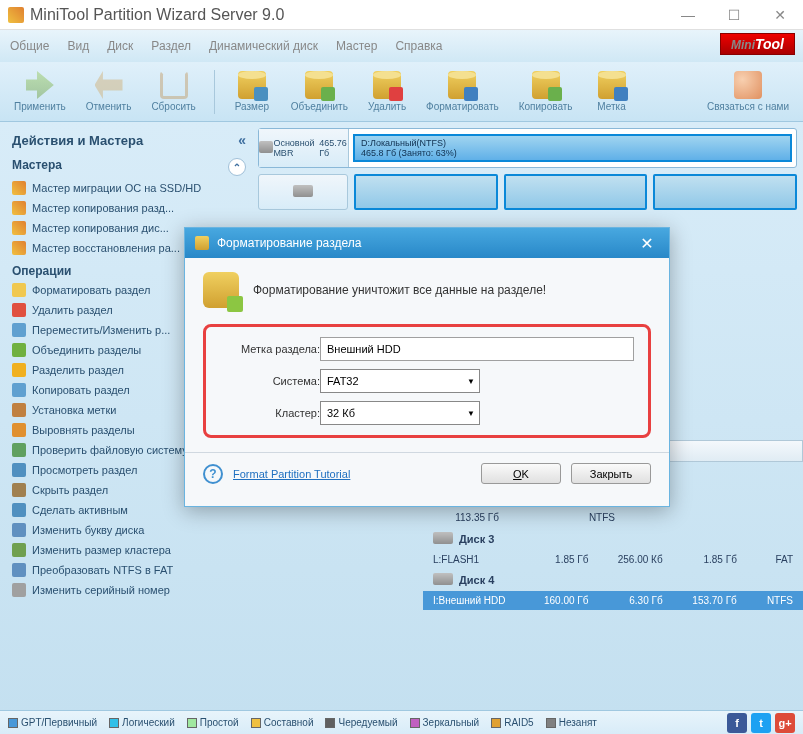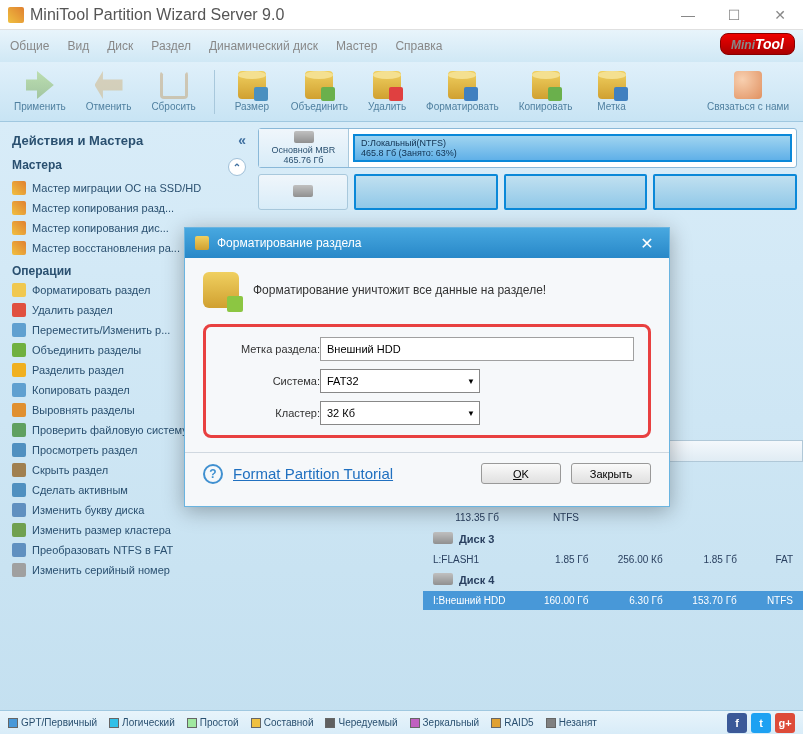--- a/index.html
+++ b/index.html
@@ -8,21 +8,21 @@
 
 .titlebar { height: 30px; background: #fff; display: flex; align-items: center; padding: 0 8px; border-bottom: 1px solid #e0e0e0; }
 .titlebar-icon { width: 16px; height: 16px; background: linear-gradient(45deg,#f0c040,#e08030); border-radius: 2px; margin-right: 6px; }
 .titlebar-title { font-size: 16px; color: #555; flex: 1; }
 .win-controls { display: flex; gap: 16px; }
 .win-btn { width: 30px; height: 24px; display: flex; align-items: center; justify-content: center; color: #888; font-size: 14px; }
 
 
 .menubar { height: 28px; background: linear-gradient(#e8f4fb,#d0e8f5); display: flex; align-items: center; padding: 16px 10px; gap: 18px; position: relative; }
 .menubar span { font-size: 12px; color: #888; }
-.logo { position: absolute; right: 8px; top: 3px; background: linear-gradient(#e00,#a00); border: 1px solid #800; color: #fff; font-weight: bold; font-style: italic; padding: 2px 10px; font-size: 14px; border-radius: 8px; }
+.logo { position: absolute; right: 8px; top: 3px; background: linear-gradient(#e00,#a00); border: 1px solid #800; color: #fff; font-weight: bold; font-style: italic; padding: 2px 10px; font-size: 14px; border-radius: 0; }
 .logo b { color: #fff; }
 
 
 .toolbar { height: 60px; background: linear-gradient(#e0f0fa,#c8e4f4); display: flex; align-items: center; padding: 4px 8px; gap: 8px; border-bottom: 1px solid #a0c8e0; }
 .tb-btn { display: flex; flex-direction: column; align-items: center; gap: 2px; padding: 2px 6px; min-width: 50px; }
 .tb-btn .ic { width: 28px; height: 28px; border-radius: 4px; }
 .tb-btn span { font-size: 10px; color: #5080a0; }
 .tb-sep { width: 1px; height: 44px; background: #a8c8dc; margin: 0 4px; }
 .tb-spacer { flex: 1; }
 .ic-apply { background: linear-gradient(#8cc642,#5a9020); clip-path: polygon(40% 0,100% 50%,40% 100%,40% 70%,0 70%,0 30%,40% 30%); opacity: .4; }
@@ -48,21 +48,21 @@
 .li-fmt { background: #f0c850; } .li-del { background: #e05040; } .li-move { background: #60a0d0; }
 .li-merge { background: #70b040; } .li-split { background: #f0b020; } .li-copy { background: #60a0d0; }
 .li-label { background: #c08040; } .li-align { background: #e09030; } .li-check { background: #60a060; }
 .li-view { background: #5090c0; } .li-hide { background: #a08050; } .li-active { background: #5090c0; }
 .li-letter { background: #6090c0; } .li-cluster { background: #70a050; } .li-convert { background: #6090c0; }
 .li-serial { background: #a0a0a0; }
 
 
 .rightarea { flex: 1; padding: 6px 6px 0 0; display: flex; flex-direction: column; gap: 6px; position: relative; }
 .disk-box { background: #fff; border: 1px solid #8ab8d8; border-radius: 3px; height: 40px; display: flex; align-items: center; }
-.disk-hdr { width: 90px; height: 100%; background: linear-gradient(#f0f6fb,#d8ecf8); border-right: 1px solid #a8c8dc; display: flex; flex-direction: column; align-items: center; justify-content: center; font-size: 9px; color: #2a5070; }
+.disk-hdr { width: 90px; height: 100%; background: linear-gradient(#f0f6fb,#d8ecf8); border-right: 1px solid #a8c8dc; display: flex; flex-direction: row; align-items: center; justify-content: center; font-size: 9px; color: #2a5070; }
 .disk-ico { width: 20px; height: 12px; background: linear-gradient(#c0c0c0,#909090); border-radius: 2px; margin-bottom: 2px; }
 .part-bar { flex: 1; height: 28px; margin: 0 4px; border: 2px solid #0a88d8; background: linear-gradient(#a0d4f0,#60b0e8); padding: 2px 6px; font-size: 9px; color: #103050; }
 .disk-row2 { display: flex; gap: 6px; height: 36px; }
 .disk-row2 .disk-hdr { border: 1px solid #a8c8dc; border-radius: 3px; }
 .part-sm { flex: 1; border: 2px solid #0a88d8; background: linear-gradient(#c0e0f0,#90c8e8); border-radius: 2px; }
 
 
 .dialog { position: absolute; left: 184px; top: 227px; width: 486px; height: 280px; background: #f6f8fa; border: 1px solid #6ab4e0; box-shadow: 0 4px 20px rgba(0,0,0,.3); }
 .dlg-title { height: 30px; background: linear-gradient(#48a8e0,#2888c8); display: flex; align-items: center; padding: 0 10px; color: #fff; font-size: 12px; }
 .dlg-title span { flex: 1; }
@@ -73,29 +73,29 @@
 .dlg-warn-ic::after { content:''; position:absolute; right:-4px; bottom:-4px; width:16px; height:16px; background:#8cc642; border-radius:2px; }
 .dlg-warn-txt { font-size: 12px; color: #333; }
 .dlg-frame { border: 3px solid #e84040; border-radius: 8px; padding: 10px 14px; display: flex; flex-direction: column; gap: 8px; }
 .dlg-row { display: flex; align-items: center; }
 .dlg-lbl { width: 100px; text-align: right; font-size: 11px; color: #333; }
 .dlg-input { flex: 1; height: 24px; border: 1px solid #a0a0a0; padding: 0 6px; font-size: 11px; }
 .dlg-combo { width: 160px; height: 24px; border: 1px solid #888; display: flex; align-items: center; padding: 0 6px; font-size: 11px; position: relative; background: #fff; }
 .dlg-combo::after { content:'▼'; position:absolute; right:4px; font-size:8px; }
 .dlg-footer { display: flex; align-items: center; padding: 10px 18px; gap: 10px; border-top: 1px solid #d0d8e0; }
 .dlg-help { width: 20px; height: 20px; border: 2px solid #4090d0; border-radius: 50%; color: #4090d0; display: flex; align-items: center; justify-content: center; font-size: 12px; font-weight: bold; }
-.dlg-link { color: #2070c0; font-size: 15px; text-decoration: underline; flex: 1; }
+.dlg-link { color: #2070c0; font-size: 11px; text-decoration: underline; flex: 1; }
 .dlg-btn { width: 80px; height: 21px; background: linear-gradient(#fafafa,#e0e0e0); border: 1px solid #999; font-size: 11px; border-radius: 3px; }
 
 
 .table-area { position: absolute; right: 0; top: 318px; width: 380px; font-size: 10px; }
 .thdr { display: flex; background: linear-gradient(#f4f8fc,#e0ecf4); border: 1px solid #b0c8d8; height: 22px; align-items: center; }
 .thdr > div { padding: 0 6px; border-right: 1px solid #c0d4e0; }
 .col-free { width: 70px; } .col-fs { width: 80px; }
-.trow { display: flex; height: 22px; align-items: center; padding: 0 6px; color: #2a4060; }
+.trow { display: flex; height: 22px; align-items: center; padding: 0 6px; color: #2a4060; gap: 36px; }
 .disk-hdr-row { display: flex; align-items: center; padding: 4px 10px; font-weight: bold; font-size: 11px; gap: 6px; color: #2a4060; }
 .drow { display: flex; padding: 4px 10px; font-size: 10px; color: #2a4060; gap: 20px; }
 
 
 .footer { position: absolute; bottom: 0; left: 0; right: 0; height: 24px; background: linear-gradient(#e8f4fb,#d8ecf8); display: flex; align-items: center; padding: 0 8px; gap: 12px; font-size: 10px; color: #2a5070; border-top: 1px solid #a0c8e0; }
 .legend-item { display: flex; align-items: center; gap: 3px; }
 .legend-sw { width: 10px; height: 10px; border: 1px solid #666; }
 .social { margin-left: auto; display: flex; gap: 4px; }
 .soc { width: 20px; height: 20px; border-radius: 3px; display: flex; align-items: center; justify-content: center; color: #fff; font-size: 11px; font-weight: bold; }
 .fb { background: #3b5998; } .tw { background: #1da1f2; } .gp { background: #dd4b39; }
@@ -229,20 +229,24 @@
           <div class="li li-merge"></div>
           <span>Объединить разделы</span>
         </div>
         <div class="lp-item">
           <div class="li li-split"></div>
           <span>Разделить раздел</span>
         </div>
         <div class="lp-item">
           <div class="li li-copy"></div>
           <span>Копировать раздел</span>
+        </div>
+        <div class="lp-item">
+          <div class="li li-label"></div>
+          <span>Установка метки</span>
         </div>
         <div class="lp-item">
           <div class="li li-align"></div>
           <span>Выровнять разделы</span>
         </div>
         <div class="lp-item">
           <div class="li li-check"></div>
           <span>Проверить файловую систему</span>
         </div>
         <div class="lp-item">

